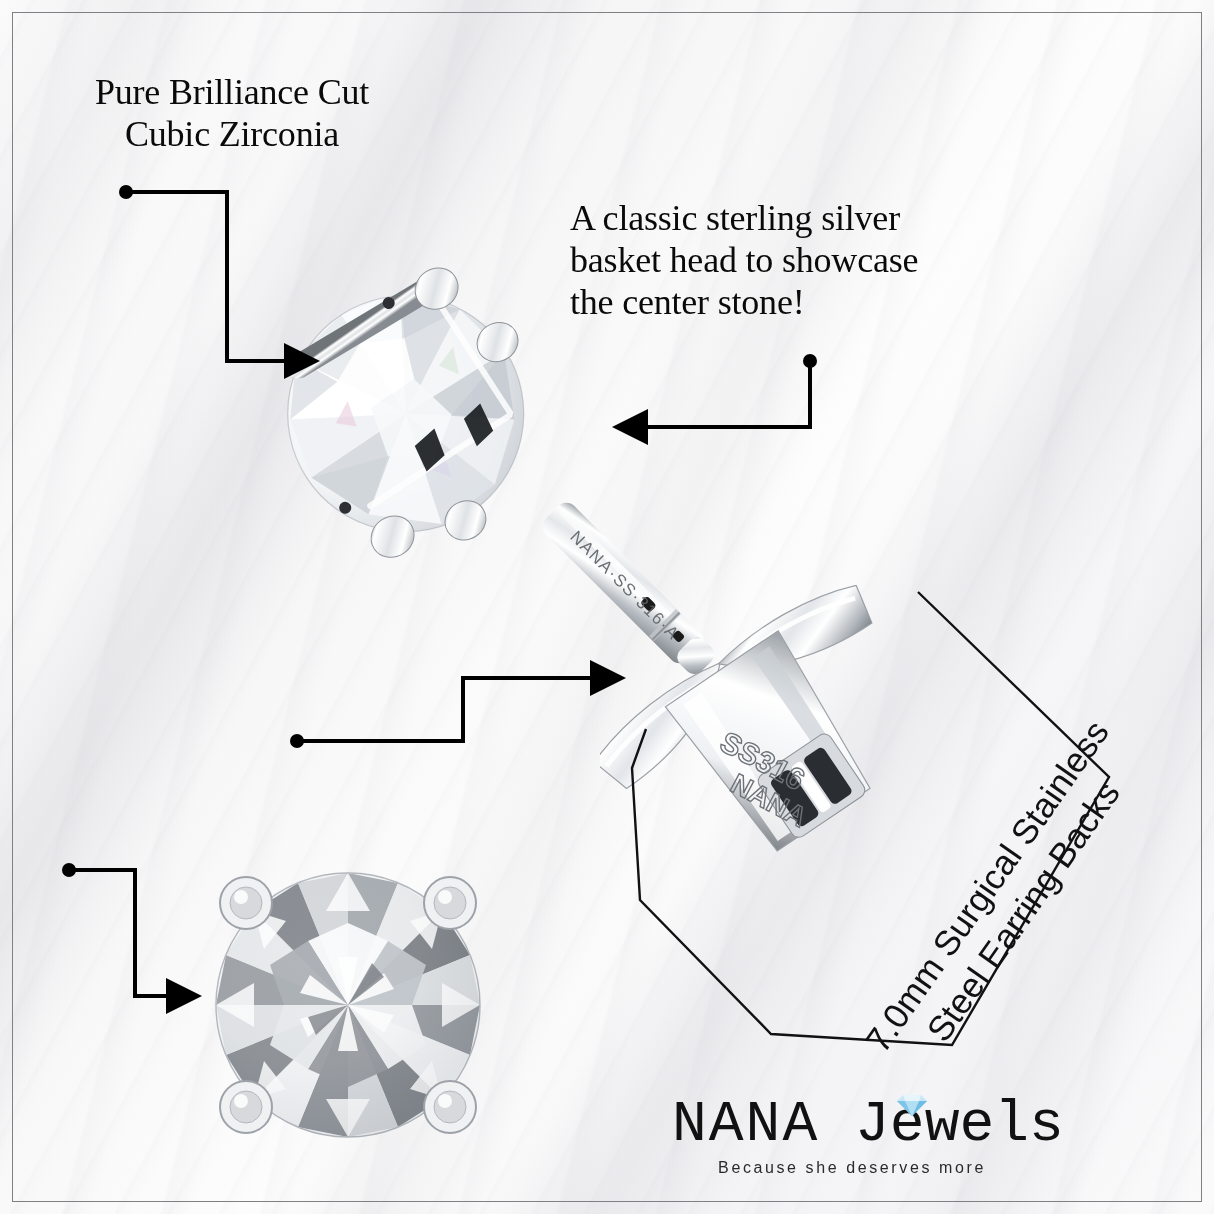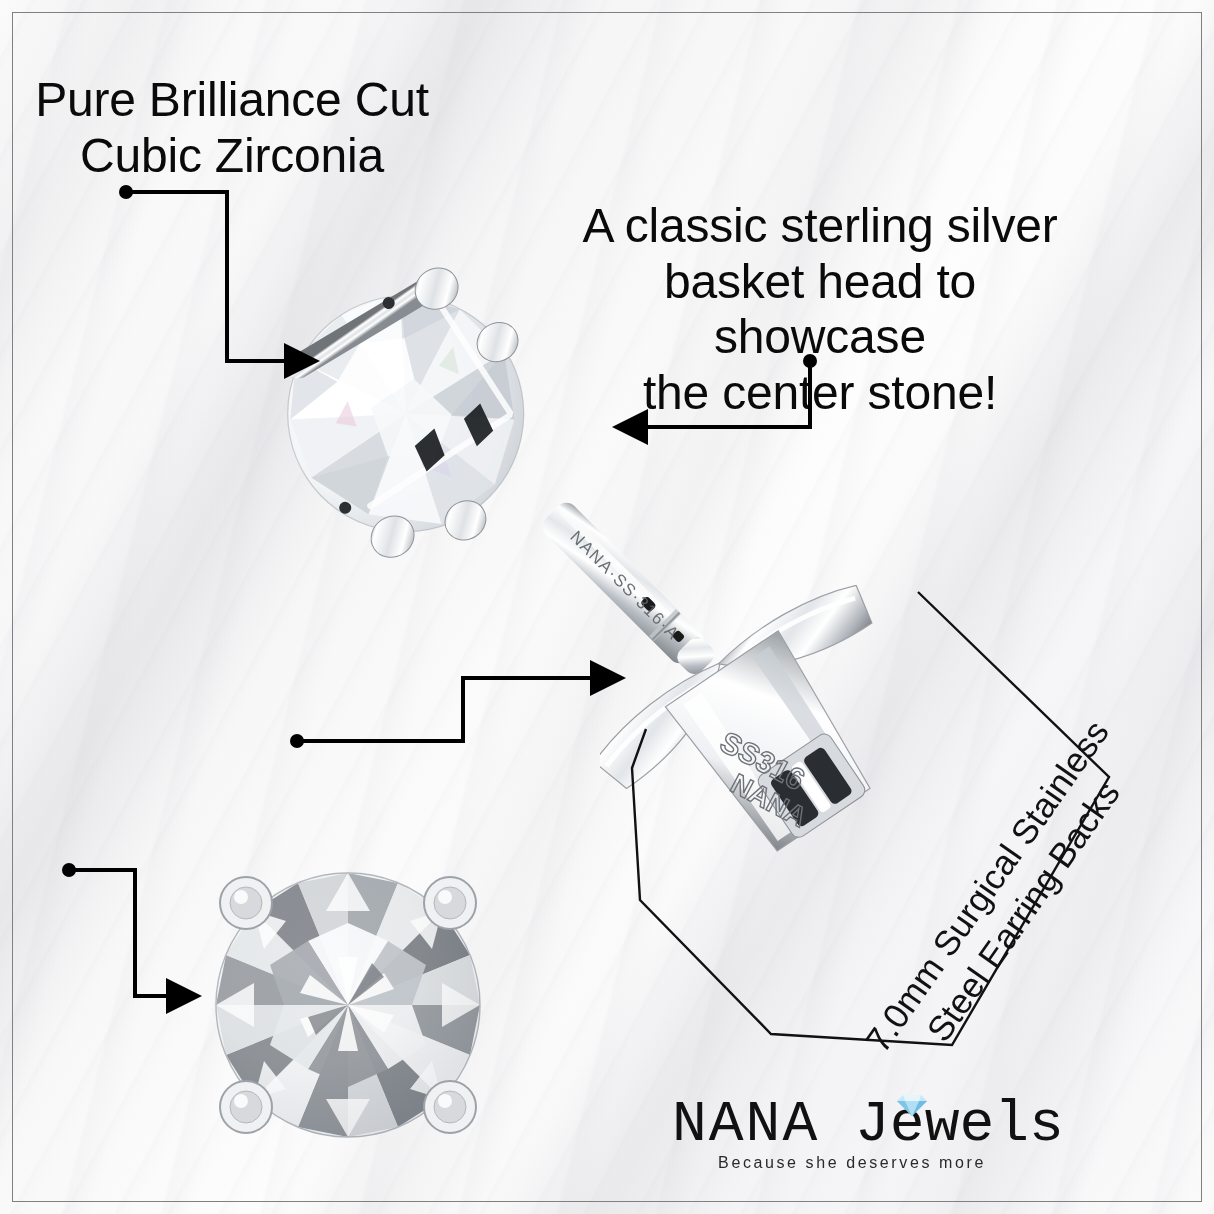--- a/index.html
+++ b/index.html
@@ -42,46 +42,48 @@
   }
   .frame{
     position:absolute;left:12px;top:12px;right:12px;bottom:12px;
     border:1.4px solid #7f8084;
     pointer-events:none;z-index:40;
   }
 
   .callout{
     position:absolute;z-index:20;
     color:#0a0a0a;
-    font-size:48px;
+    font-size:36px;
     line-height:1.16;
     letter-spacing:-0.2px;
     white-space:pre-line;
+    font-family:Liberation Serif, serif;
   }
   .c-left{text-align:center;}
-  .c-right{text-align:center;}
+  .c-right{}
 
   svg.lead{position:absolute;left:0;top:0;width:1214px;height:1214px;z-index:25;pointer-events:none;}
 
   
   #head{position:absolute;left:255px;top:255px;width:360px;height:360px;z-index:12;}
   #backpiece{position:absolute;left:600px;top:585px;width:360px;height:340px;z-index:11;}
   #post{position:absolute;left:480px;top:430px;width:300px;height:320px;z-index:10;}
   #roundstone{position:absolute;left:188px;top:845px;width:320px;height:320px;z-index:12;}
 
   
   #logo{position:absolute;left:672px;top:1096px;width:360px;height:96px;z-index:30;text-align:center;}
   #logo .wordmark{
     font-family:Liberation Mono, monospace;
     font-size:58px;line-height:58px;color:#111;
     letter-spacing:1px;white-space:nowrap;
   }
   #logo .wordmark .nana{font-weight:400;letter-spacing:2px;}
   #logo .wordmark .jewels{font-style:normal;letter-spacing:0px;}
   #logo .tagline{
+    margin-top:5px;
     font-family:"Liberation Sans", sans-serif;
     font-size:16px;letter-spacing:2.6px;color:#2a2a2a;white-space:nowrap;
   }
   #logo .dia{
     position:absolute;left:223px;top:-3px;width:34px;height:24px;
   }
   
   .dimlabel{
     position:absolute;z-index:26;color:#111;
     font-size:35px;line-height:1.25;text-align:center;white-space:pre-line;

